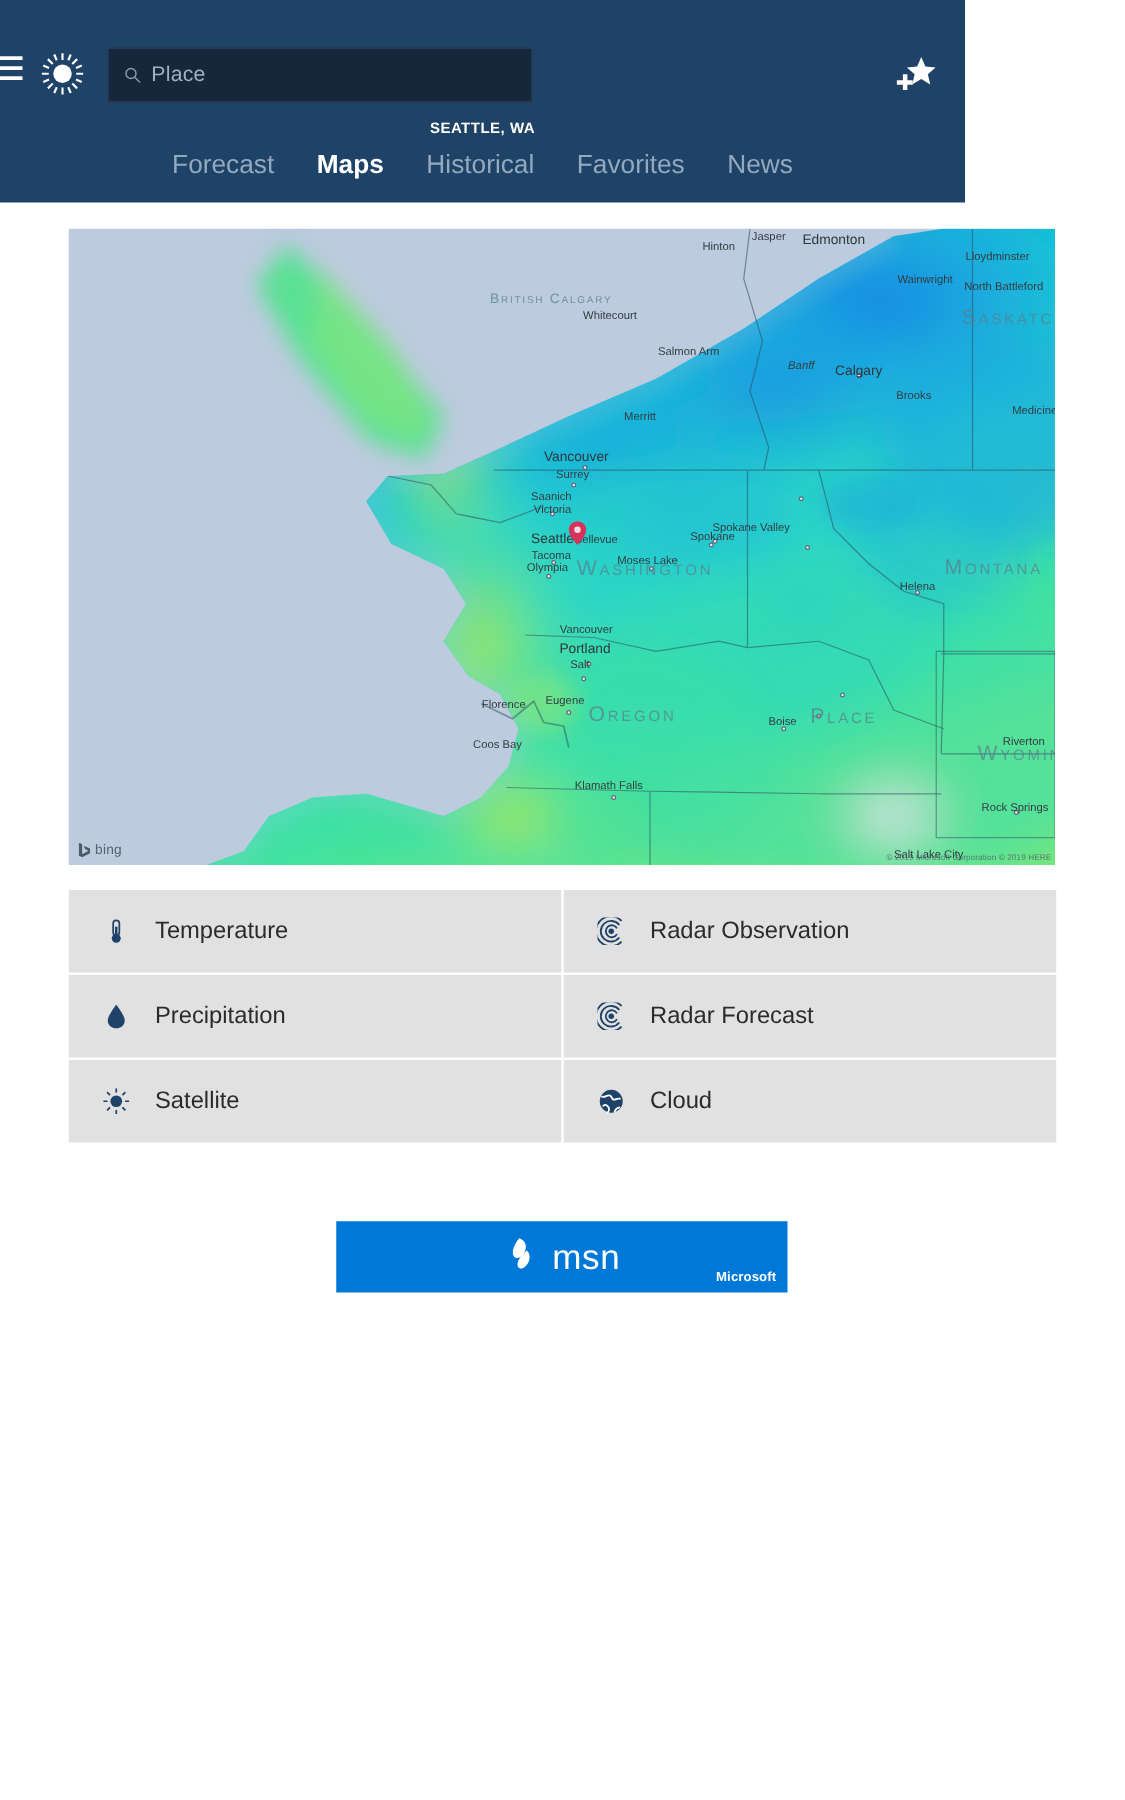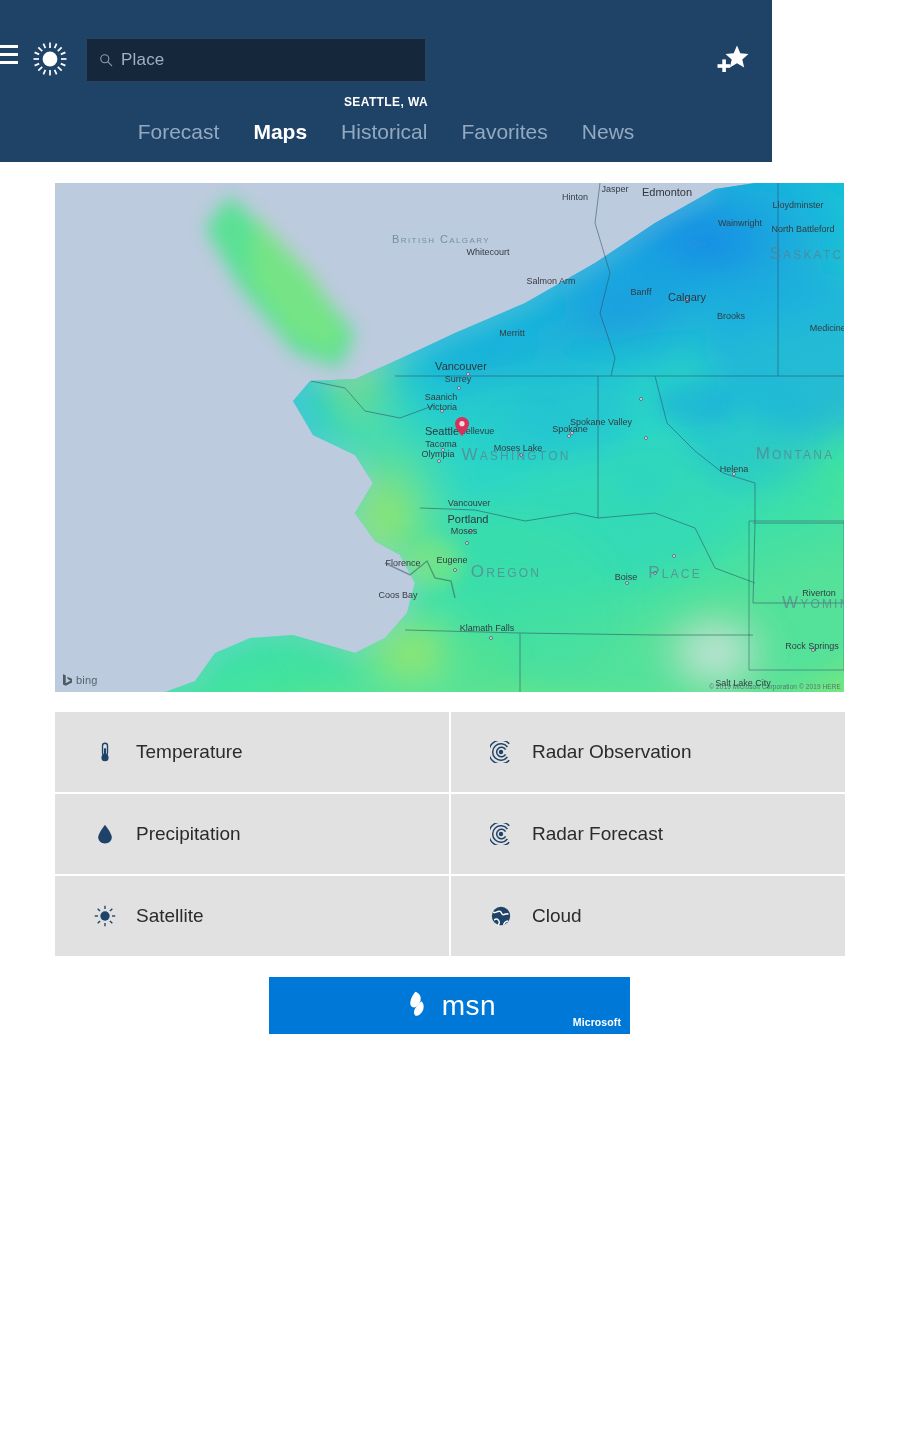--- a/index.html
+++ b/index.html
@@ -158,25 +158,25 @@
   
   .layers {
     position: absolute;
     left: 55px; top: 712px;
     width: 790px;
     display: grid;
     grid-template-columns: 394px 394px;
     gap: 2px 2px;
   }
   .layer-btn {
-    height: 80px;
+    height: 66px;
     background: #e1e1e1;
     display: flex;
     align-items: center;
-    padding-left: 38px;
+    padding-left: 26px;
     cursor: pointer;
     user-select: none;
   }
   .layer-icon {
     width: 24px; height: 24px;
     flex: 0 0 24px;
     display: flex; align-items: center; justify-content: center;
   }
   .layer-label {
     margin-left: 19px;
@@ -423,40 +423,40 @@
 
   <div id="map-labels">
       <div class="map-label lbl-city-lg" style="left: 612px; top: 9px;">Edmonton</div>
       <div class="map-label lbl-city" style="left: 520px; top: 14px;">Hinton</div>
       <div class="map-label lbl-city" style="left: 560px; top: 6px;">Jasper</div>
       <div class="map-label lbl-city" style="left: 743px; top: 22px;">Lloydminster</div>
       <div class="map-label lbl-city" style="left: 685px; top: 40px;">Wainwright</div>
       <div class="map-label lbl-city" style="left: 748px; top: 46px;">North Battleford</div>
       <div class="map-label lbl-city" style="left: 433px; top: 69px;">Whitecourt</div>
       <div class="map-label lbl-city" style="left: 496px; top: 98px;">Salmon Arm</div>
-      <div class="map-label lbl-city" style="left: 586px; top: 109px;">Banff</div>
+      <div class="map-label lbl-city" style="left: 586px; top: 109px; font-style: italic;">Banff</div>
       <div class="map-label lbl-city-lg" style="left: 632px; top: 114px;">Calgary</div>
       <div class="map-label lbl-city" style="left: 676px; top: 133px;">Brooks</div>
       <div class="map-label lbl-city" style="left: 457px; top: 150px;">Merritt</div>
       <div class="map-label lbl-city" style="left: 781px; top: 145px;">Medicine Hat</div>
       <div class="map-label lbl-city-lg" style="left: 406px; top: 183px;">Vancouver</div>
       <div class="map-label lbl-city" style="left: 403px; top: 196px;">Surrey</div>
       <div class="map-label lbl-city" style="left: 386px; top: 214px;">Saanich</div>
       <div class="map-label lbl-city" style="left: 387px; top: 224px;">Victoria</div>
       <div class="map-label lbl-city-lg" style="left: 387px; top: 248px;">Seattle</div>
       <div class="map-label lbl-city" style="left: 422px; top: 248px;">Bellevue</div>
       <div class="map-label lbl-city" style="left: 515px; top: 246px;">Spokane</div>
       <div class="map-label lbl-city" style="left: 546px; top: 239px;">Spokane Valley</div>
       <div class="map-label lbl-city" style="left: 386px; top: 261px;">Tacoma</div>
       <div class="map-label lbl-city" style="left: 463px; top: 265px;">Moses Lake</div>
       <div class="map-label lbl-city" style="left: 383px; top: 271px;">Olympia</div>
       <div class="map-label lbl-city" style="left: 679px; top: 286px;">Helena</div>
       <div class="map-label lbl-city" style="left: 414px; top: 320px;">Vancouver</div>
       <div class="map-label lbl-city-lg" style="left: 413px; top: 336px;">Portland</div>
-      <div class="map-label lbl-city" style="left: 409px; top: 348px;">Moses</div>
+      <div class="map-label lbl-city" style="left: 409px; top: 348px;">Salt</div>
       <div class="map-label lbl-city" style="left: 348px; top: 380px;">Florence</div>
       <div class="map-label lbl-city" style="left: 397px; top: 377px;">Eugene</div>
       <div class="map-label lbl-city" style="left: 571px; top: 394px;">Boise</div>
       <div class="map-label lbl-city" style="left: 343px; top: 412px;">Coos Bay</div>
       <div class="map-label lbl-city" style="left: 764px; top: 410px;">Riverton</div>
       <div class="map-label lbl-city" style="left: 432px; top: 445px;">Klamath Falls</div>
       <div class="map-label lbl-city" style="left: 757px; top: 463px;">Rock Springs</div>
       <div class="map-label lbl-city" style="left: 688px; top: 500px;">Salt Lake City</div>
       <div class="map-label lbl-state-sm" style="left: 386px; top: 56px;">British Calgary</div>
       <div class="map-label lbl-state" style="left: 779px; top: 71px;">Saskatchewan</div>

